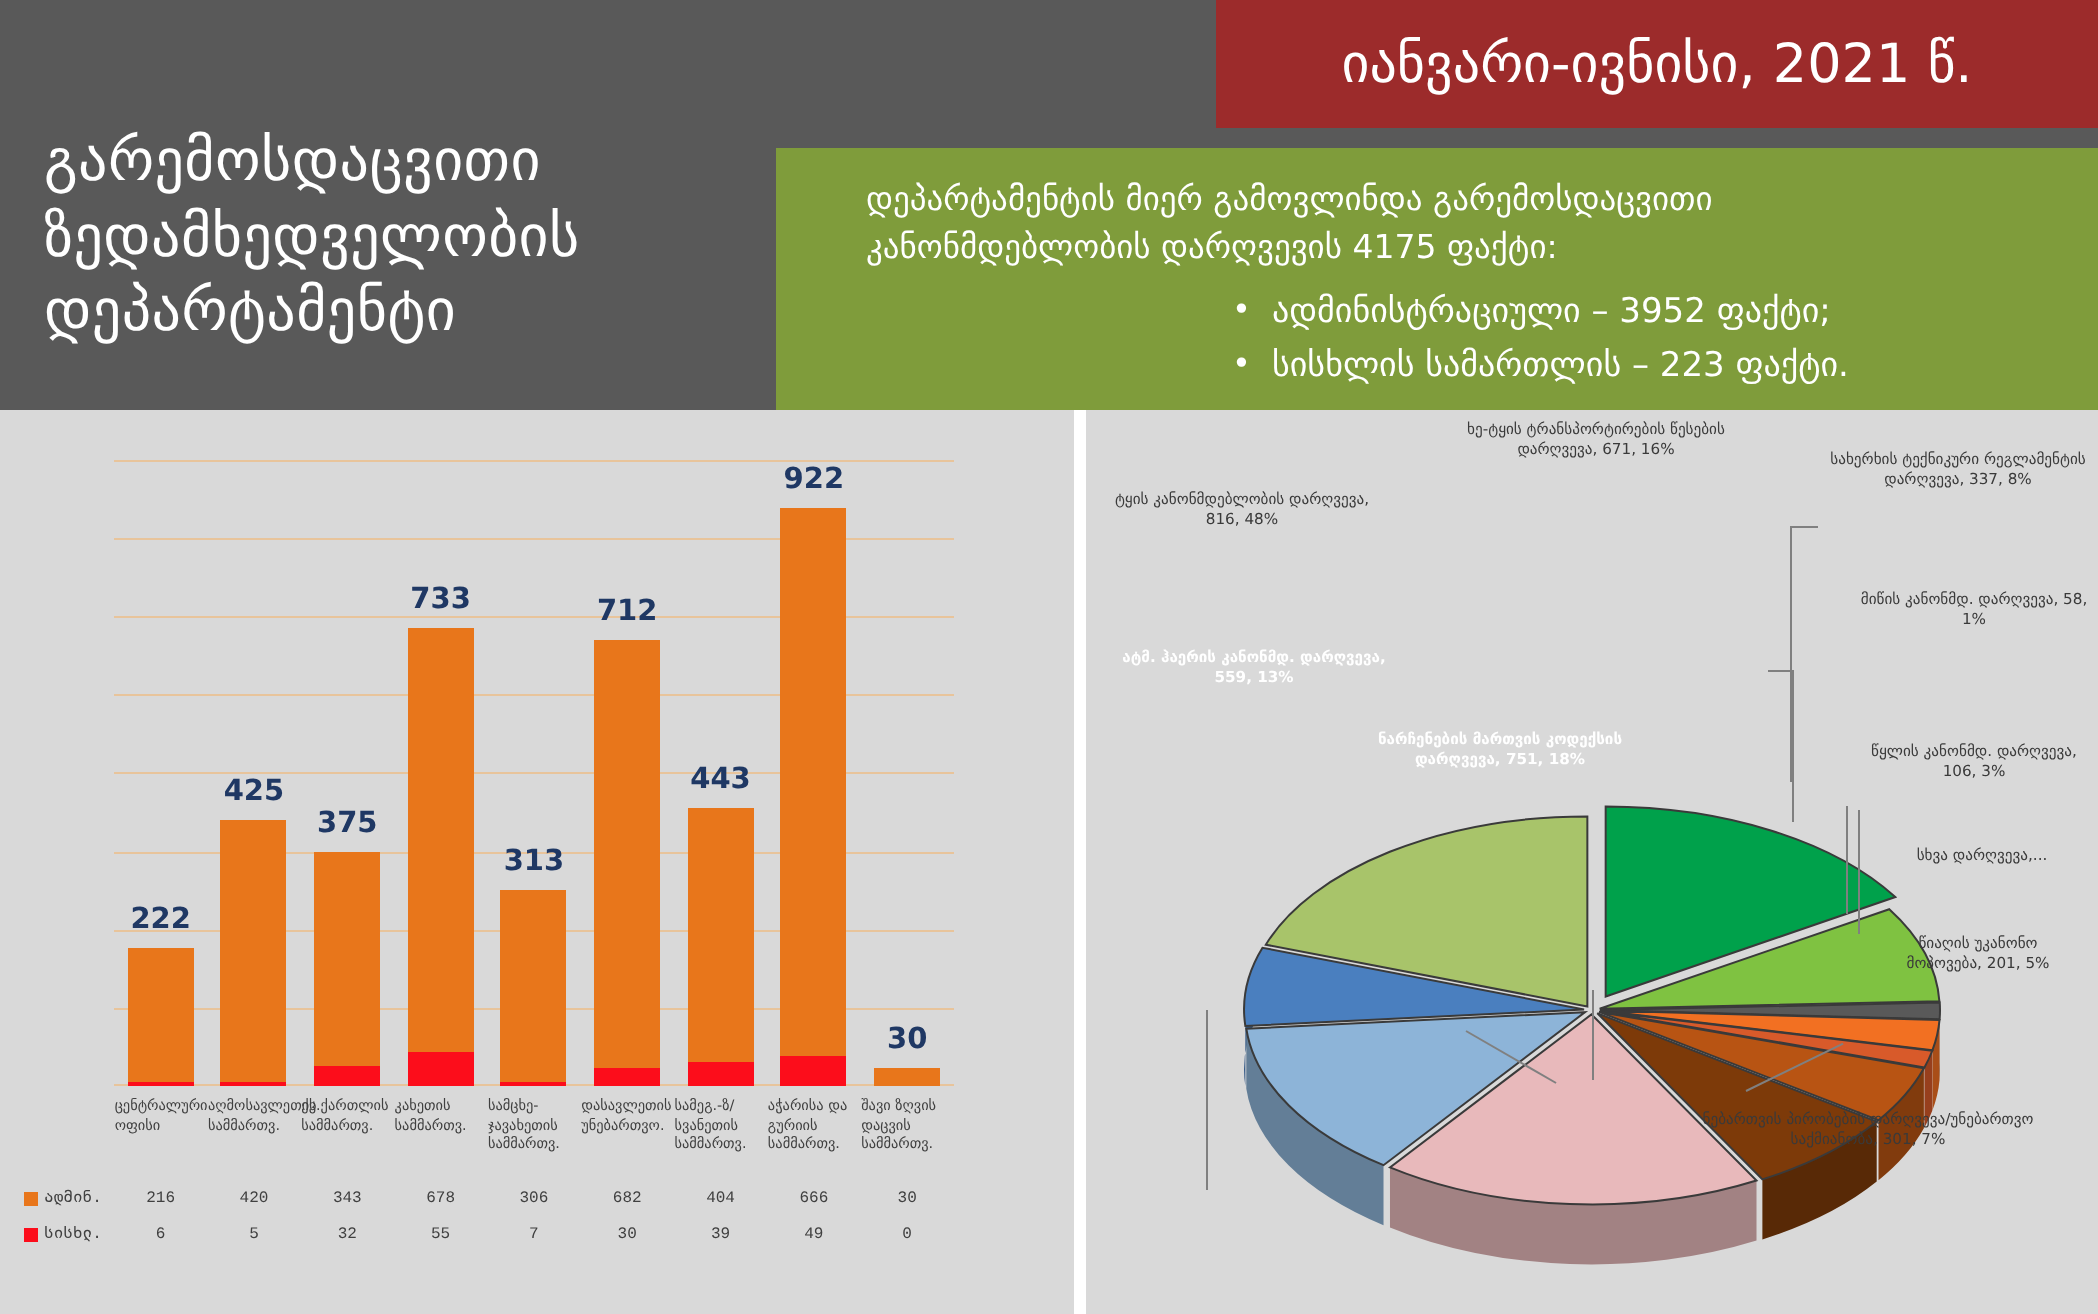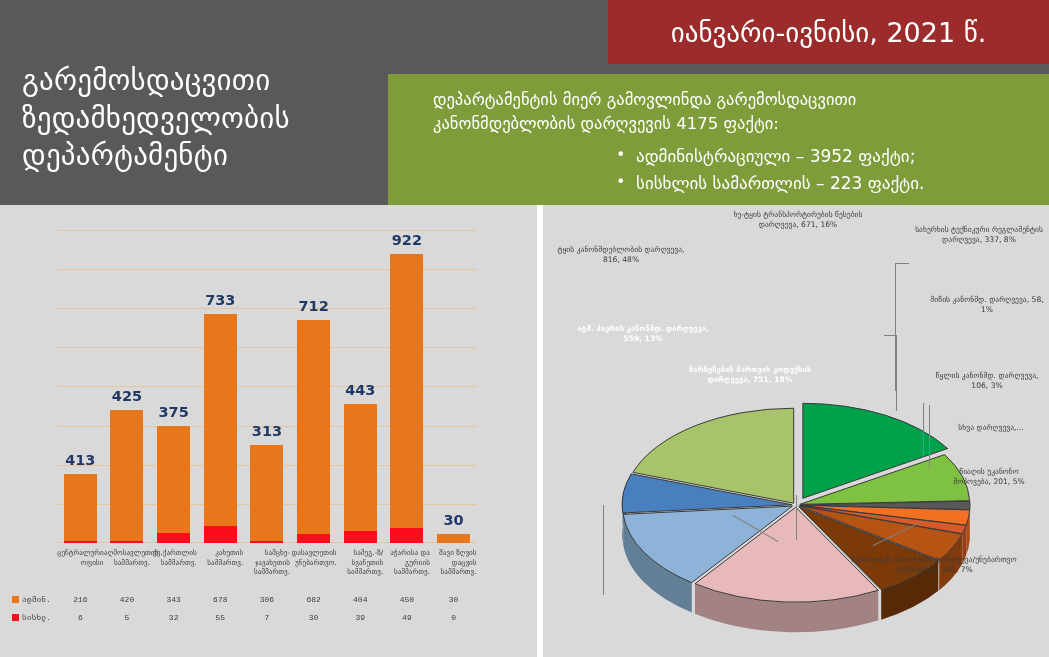--- a/index.html
+++ b/index.html
@@ -53,21 +53,21 @@
             display:flex;flex-direction:column;justify-content:flex-end;align-items:center;}
   .bar-col{width:33px;position:relative;display:flex;flex-direction:column;justify-content:flex-end;}
   .seg-admin{background:#e8761b;width:100%;}
   .seg-crim{background:#fc0d1b;width:100%;}
   .bar-total{
     position:absolute;left:50%;transform:translateX(-50%);
     font-size:14.5px;font-weight:bold;color:#1f3864;white-space:nowrap;
   }
   .xlabels{position:absolute;left:0;top:318px;width:420px;
            display:flex;justify-content:space-around;}
-  .xlab{width:46px;font-size:7.2px;line-height:1.32;color:#404040;text-align:right;}
+  .xlab{width:46px;font-size:7.2px;line-height:1.32;color:#404040;text-align:left;}
 
   .legend-table{position:absolute;left:12px;top:385px;width:465px;font-size:8px;color:#404040;}
   .legend-row{display:flex;align-items:center;height:18px;font-family:Liberation Mono, monospace;}
   .legend-name{width:45px;display:flex;align-items:center;gap:3px;font-size:8px;}
   .swatch{width:7px;height:7px;display:inline-block;}
   .sw-admin{background:#e8761b;}
   .sw-crim{background:#fc0d1b;}
   .legend-cells{flex:1;display:flex;justify-content:space-around;}
   .legend-cells span{width:46px;text-align:center;font-size:8px;}
 
@@ -108,21 +108,21 @@
         <div style="top:117px"></div>
           <div style="top:156px"></div>
           <div style="top:196px"></div>
         <div style="top:235px"></div>
           <div style="top:274px"></div>
           <div style="top:312px"></div>
       </div>
 
       <div class="bars" id="bars">
           <div class="bar-slot">
-            <div class="bar-total" style="bottom: 75.486px;">413</div>
+            <div class="bar-total" style="bottom: 75.486px;">222</div>
             <div class="bar-col" style="height: 69.486px;">
               <div class="seg-admin" style="height: 67.608px; background: rgb(232, 118, 27);"></div>
               <div class="seg-crim" style="height: 1.878px; background: rgb(252, 13, 27);"></div>
             </div>
           </div>
           <div class="bar-slot">
             <div class="bar-total" style="bottom: 139.025px;">425</div>
             <div class="bar-col" style="height: 133.025px;">
               <div class="seg-admin" style="height: 131.46px; background: rgb(232, 118, 27);"></div>
               <div class="seg-crim" style="height: 1.565px; background: rgb(252, 13, 27);"></div>
@@ -199,21 +199,21 @@
           <b style="font-weight:normal">ადმინ.</b>
         </span>
         <span class="legend-cells" id="row-admin">
             <span>216</span>
             <span>420</span>
             <span>343</span>
             <span>678</span>
             <span>306</span>
             <span>682</span>
             <span>404</span>
-            <span>450</span>
+            <span>666</span>
             <span>30</span>
           </span>
       </div>
       <div class="legend-row">
         <span class="legend-name">
           <i class="swatch sw-crim"></i>
           <b style="font-weight:normal">სისხლ.</b>
         </span>
         <span class="legend-cells" id="row-crim">
             <span>6</span>
@@ -285,20 +285,20 @@
       <div class="pie-label" style="left:386px;top:166px;width:116px;">წყლის კანონმდ. დარღვევა, 106, 3%</div>
 
       <div class="pie-label" style="left:400px;top:218px;width:96px;">სხვა დარღვევა,...</div>
 
       <div class="pie-label" style="left:400px;top:262px;width:92px;">წიაღის უკანონო მოპოვება, 201, 5%</div>
 
       <div class="pie-label" style="left:300px;top:350px;width:182px;">ნებართვის პირობების დარღვევა/უნებართვო საქმიანობა, 301, 7%</div>
 
       <div class="pie-label inside" style="left:131px;top:160px;width:152px;">ნარჩენების მართვის კოდექსის დარღვევა, 751, 18%</div>
 
-      <div class="pie-label inside" style="left:30px;top:119px;width:140px;">ატმ. ჰაერის კანონმდ. დარღვევა, 559, 13%</div>
+      <div class="pie-label inside" style="left:14px;top:119px;width:140px;">ატმ. ჰაერის კანონმდ. დარღვევა, 559, 13%</div>
 
 
       <div class="pie-label" style="left:6px;top:40px;width:144px;">ტყის კანონმდებლობის დარღვევა, 816, 48%</div>
     </div>
   </div>
 
 </div>
 
 </body></html>

